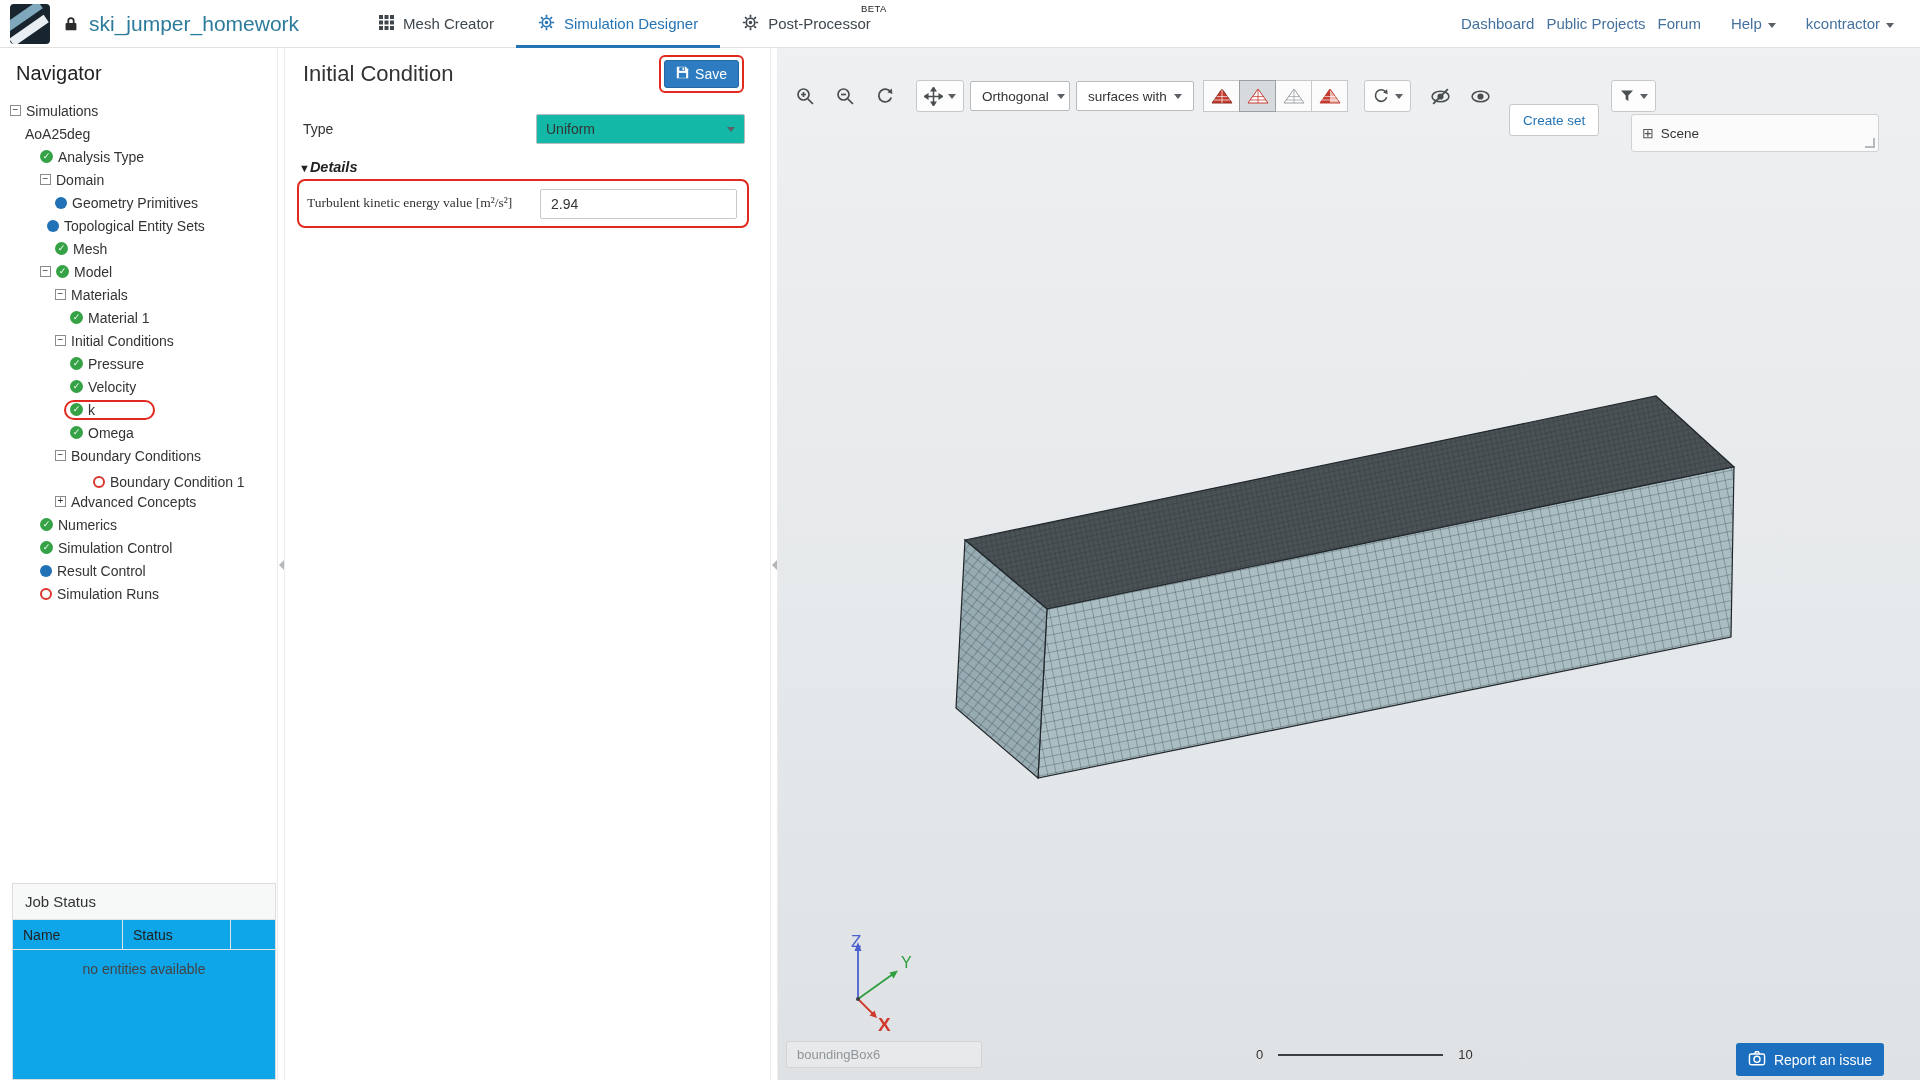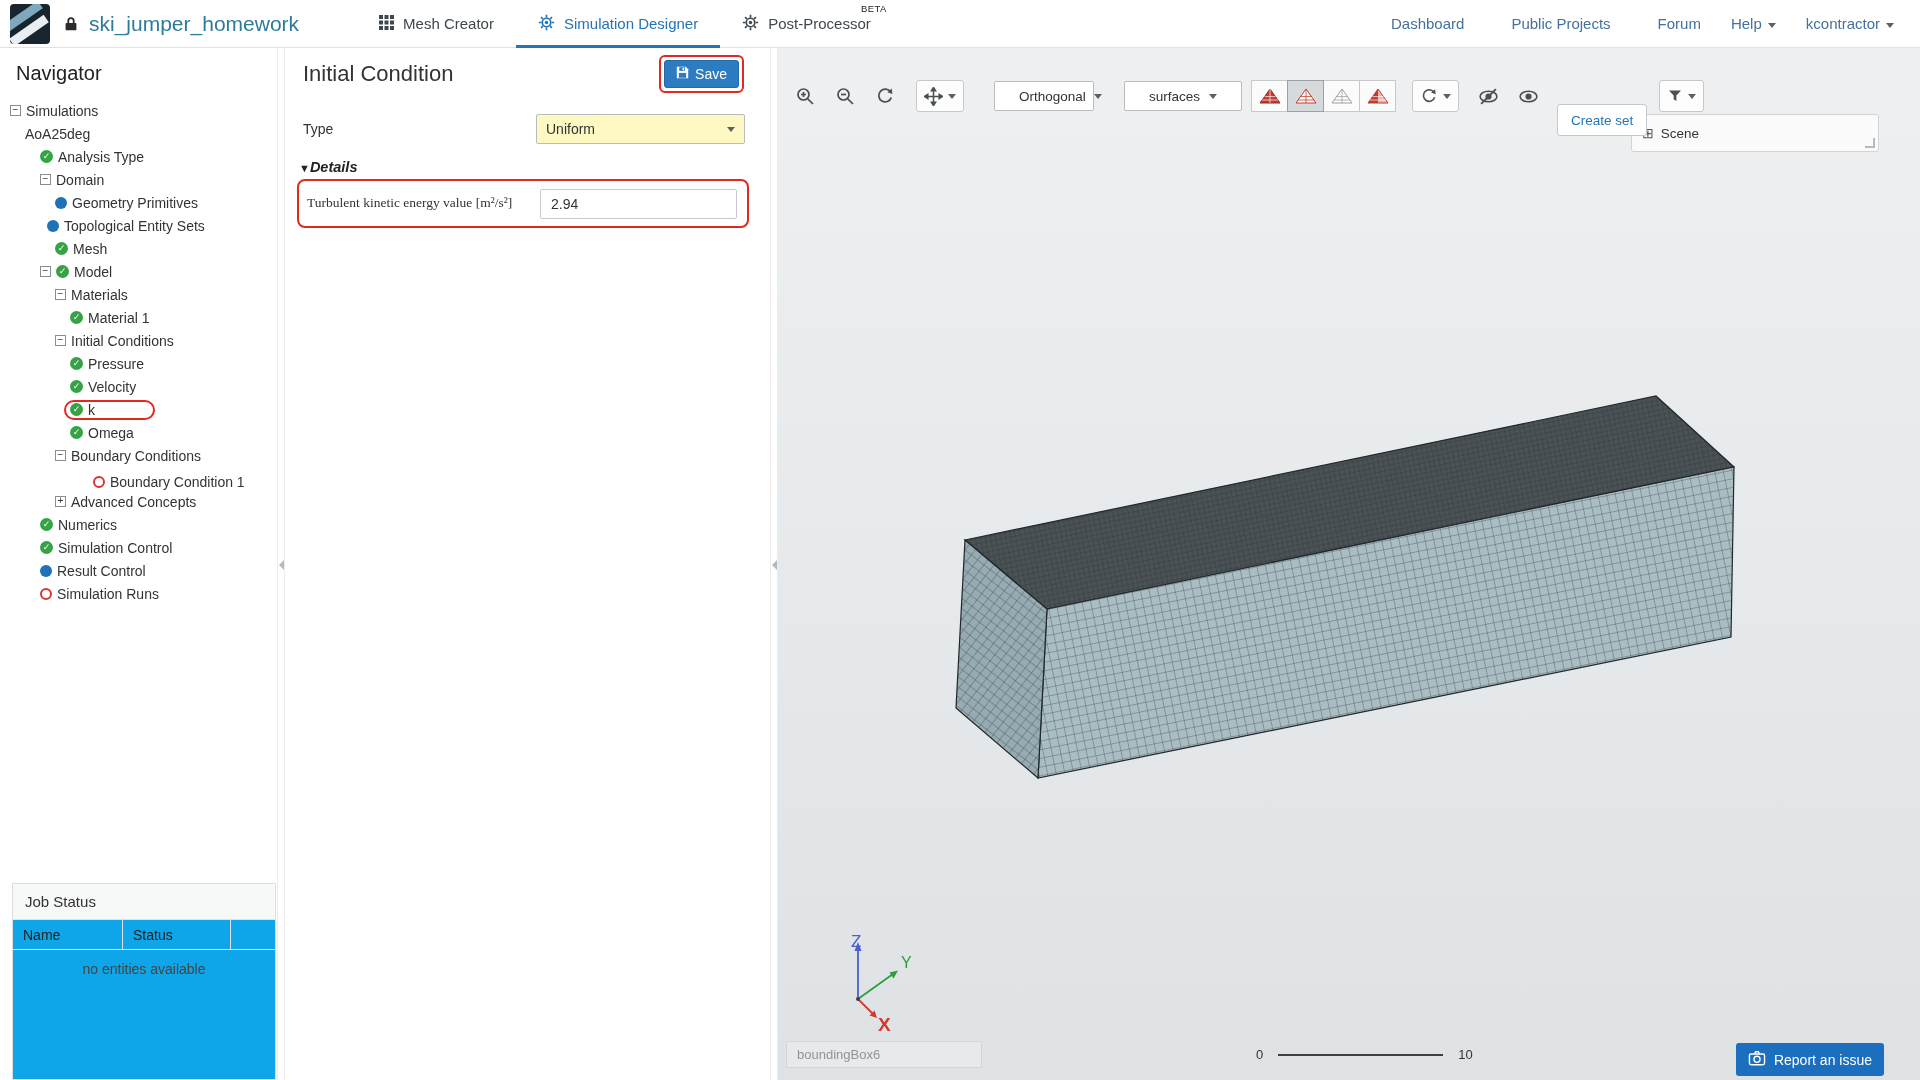--- a/index.html
+++ b/index.html
@@ -41,33 +41,33 @@
 
   .split{position:absolute;top:48px;bottom:0;width:8px;background:#fff;border-left:1px solid #ececec;border-right:1px solid #ececec;z-index:8;}
   .split::after{content:"";position:absolute;top:512px;left:1px;border-top:5px solid transparent;border-bottom:5px solid transparent;border-right:5px solid #b4b8bb;}
 
   
   .panel{position:absolute;top:48px;left:285px;width:485px;bottom:0;background:#fff;}
   .panel-title{font-size:22px;font-weight:400;color:#333;position:absolute;top:13px;left:18px;}
   .save-annot{position:absolute;top:7px;right:26px;border:2px solid #e2291d;border-radius:6px;padding:3px;}
   .save-btn{background:#2d7cc1;color:#fff;font-size:14px;border:1px solid #2568a3;border-radius:3px;padding:5px 11px;display:flex;align-items:center;gap:6px;cursor:pointer;}
   .type-row{position:absolute;top:66px;left:18px;right:25px;height:30px;display:flex;justify-content:space-between;align-items:center;font-size:14px;color:#333;}
-  .sel{width:209px;height:30px;border:1px solid #b9bcbe;border-radius:2px;background:#fef9c3;display:flex;align-items:center;justify-content:space-between;padding:0 9px;font-size:14px;color:#333;cursor:pointer;}
+  .sel{width:209px;height:30px;border:1px solid #b9bcbe;border-radius:2px;background:#14b8a6;display:flex;align-items:center;justify-content:space-between;padding:0 9px;font-size:14px;color:#333;cursor:pointer;}
   .details-h{position:absolute;top:111px;left:14px;font-size:14.5px;color:#222;font-weight:bold;}
   .details-h .lbl{font-style:italic;}
   .field-annot{position:absolute;top:131px;left:12px;right:21px;height:49px;border:2px solid #e2291d;border-radius:8px;display:flex;align-items:center;justify-content:space-between;padding:0 10px 0 8px;}
   .field-label{width:238px;font-size:13.5px;color:#333;line-height:1.25;font-family:Liberation Serif, serif;}
   .field-input{width:201px;height:30px;border:1px solid #c9c9c9;border-radius:2px;font-size:14px;color:#333;padding-left:10px;}
 
   
   .vp{position:absolute;top:48px;left:778px;right:0;bottom:0;background:linear-gradient(180deg,#eef0f1 0%,#e6e9eb 55%,#dfe2e4 100%);overflow:hidden;}
   .vp-tools{position:absolute;top:8px;left:10px;display:flex;align-items:center;gap:6px;z-index:4;}
   .tbtn{width:34px;height:32px;display:flex;align-items:center;justify-content:center;border:1px solid transparent;border-radius:3px;cursor:pointer;background:transparent;}
   .tdrop{display:flex;align-items:center;gap:3px;padding:0 7px;height:32px;background:#fdfdfd;border:1px solid #c6c9cc;border-radius:3px;cursor:pointer;}
-  .tsel{height:30px;background:#fff;border:1px solid #b9bcbe;border-radius:2px;display:flex;align-items:center;justify-content:space-between;gap:8px;padding:0 24px;font-size:13.5px;color:#333;cursor:pointer;margin-left:24px;}
+  .tsel{height:30px;background:#fff;border:1px solid #b9bcbe;border-radius:2px;display:flex;align-items:center;justify-content:space-between;gap:8px;padding:0 11px;font-size:13.5px;color:#333;cursor:pointer;}
   .meshgrp{display:flex;margin-left:4px;}
   .mbtn{width:37px;height:32px;background:#fbfbfb;border:1px solid #c6c9cc;display:flex;align-items:center;justify-content:center;margin-left:-1px;cursor:pointer;}
   .mbtn.active{background:#d7dadd;border-color:#9aa0a4;position:relative;z-index:1;}
   .createset{height:32px;background:#fff;border:1px solid #c6c9cc;border-radius:3px;color:#2474b5;font-size:13.5px;padding:0 13px;display:flex;align-items:center;cursor:pointer;margin-left:6px;margin-top:48px;}
   .scene{position:absolute;top:66px;right:41px;width:248px;height:38px;background:rgba(252,252,252,.93);border:1px solid #cfd3d5;border-radius:3px;display:flex;align-items:center;gap:7px;padding:0 10px;font-size:13.5px;color:#333;cursor:pointer;}
   .scene::after{content:"";position:absolute;right:3px;bottom:3px;width:8px;height:8px;border-right:2px solid #b6babd;border-bottom:2px solid #b6babd;}
   .meshsvg{position:absolute;left:0;top:0;}
   .triad{position:absolute;left:35px;bottom:31px;}
   .bbox{position:absolute;left:8px;bottom:12px;width:196px;height:27px;background:#e7e9ea;border:1px solid #d2d5d7;border-radius:2px;color:#8f969b;font-size:13px;display:flex;align-items:center;padding-left:10px;}
   .sbar{position:absolute;left:478px;bottom:18px;display:flex;align-items:center;gap:15px;font-size:13px;color:#333;}
@@ -130,21 +130,21 @@
               <path d="M10 1v3M10 16v3M1 10h3M16 10h3M3.6 3.6l2.1 2.1M14.3 14.3l2.1 2.1M16.4 3.6l-2.1 2.1M5.7 14.3l-2.1 2.1"></path>
             </g>
             <circle cx="10" cy="10" r="2" fill="#3f474d"></circle>
           </svg>
       </span>
       <span>Post-Processor</span>
     </div>
   </div>
 
   <div class="top-right">
-    <span id="top-links" style="display:flex;gap:47px;margin-left:9px;">
+    <span id="top-links" style="display:flex;gap:12px;margin-left:9px;">
         <span>Dashboard</span>
         <span>Public Projects</span>
         <span>Forum</span>
       </span>
     <span><span>Help</span><span class="caret"></span></span>
     <span><span>kcontractor</span><span class="caret"></span></span>
   </div>
 </div>
 
 <div class="nav">

